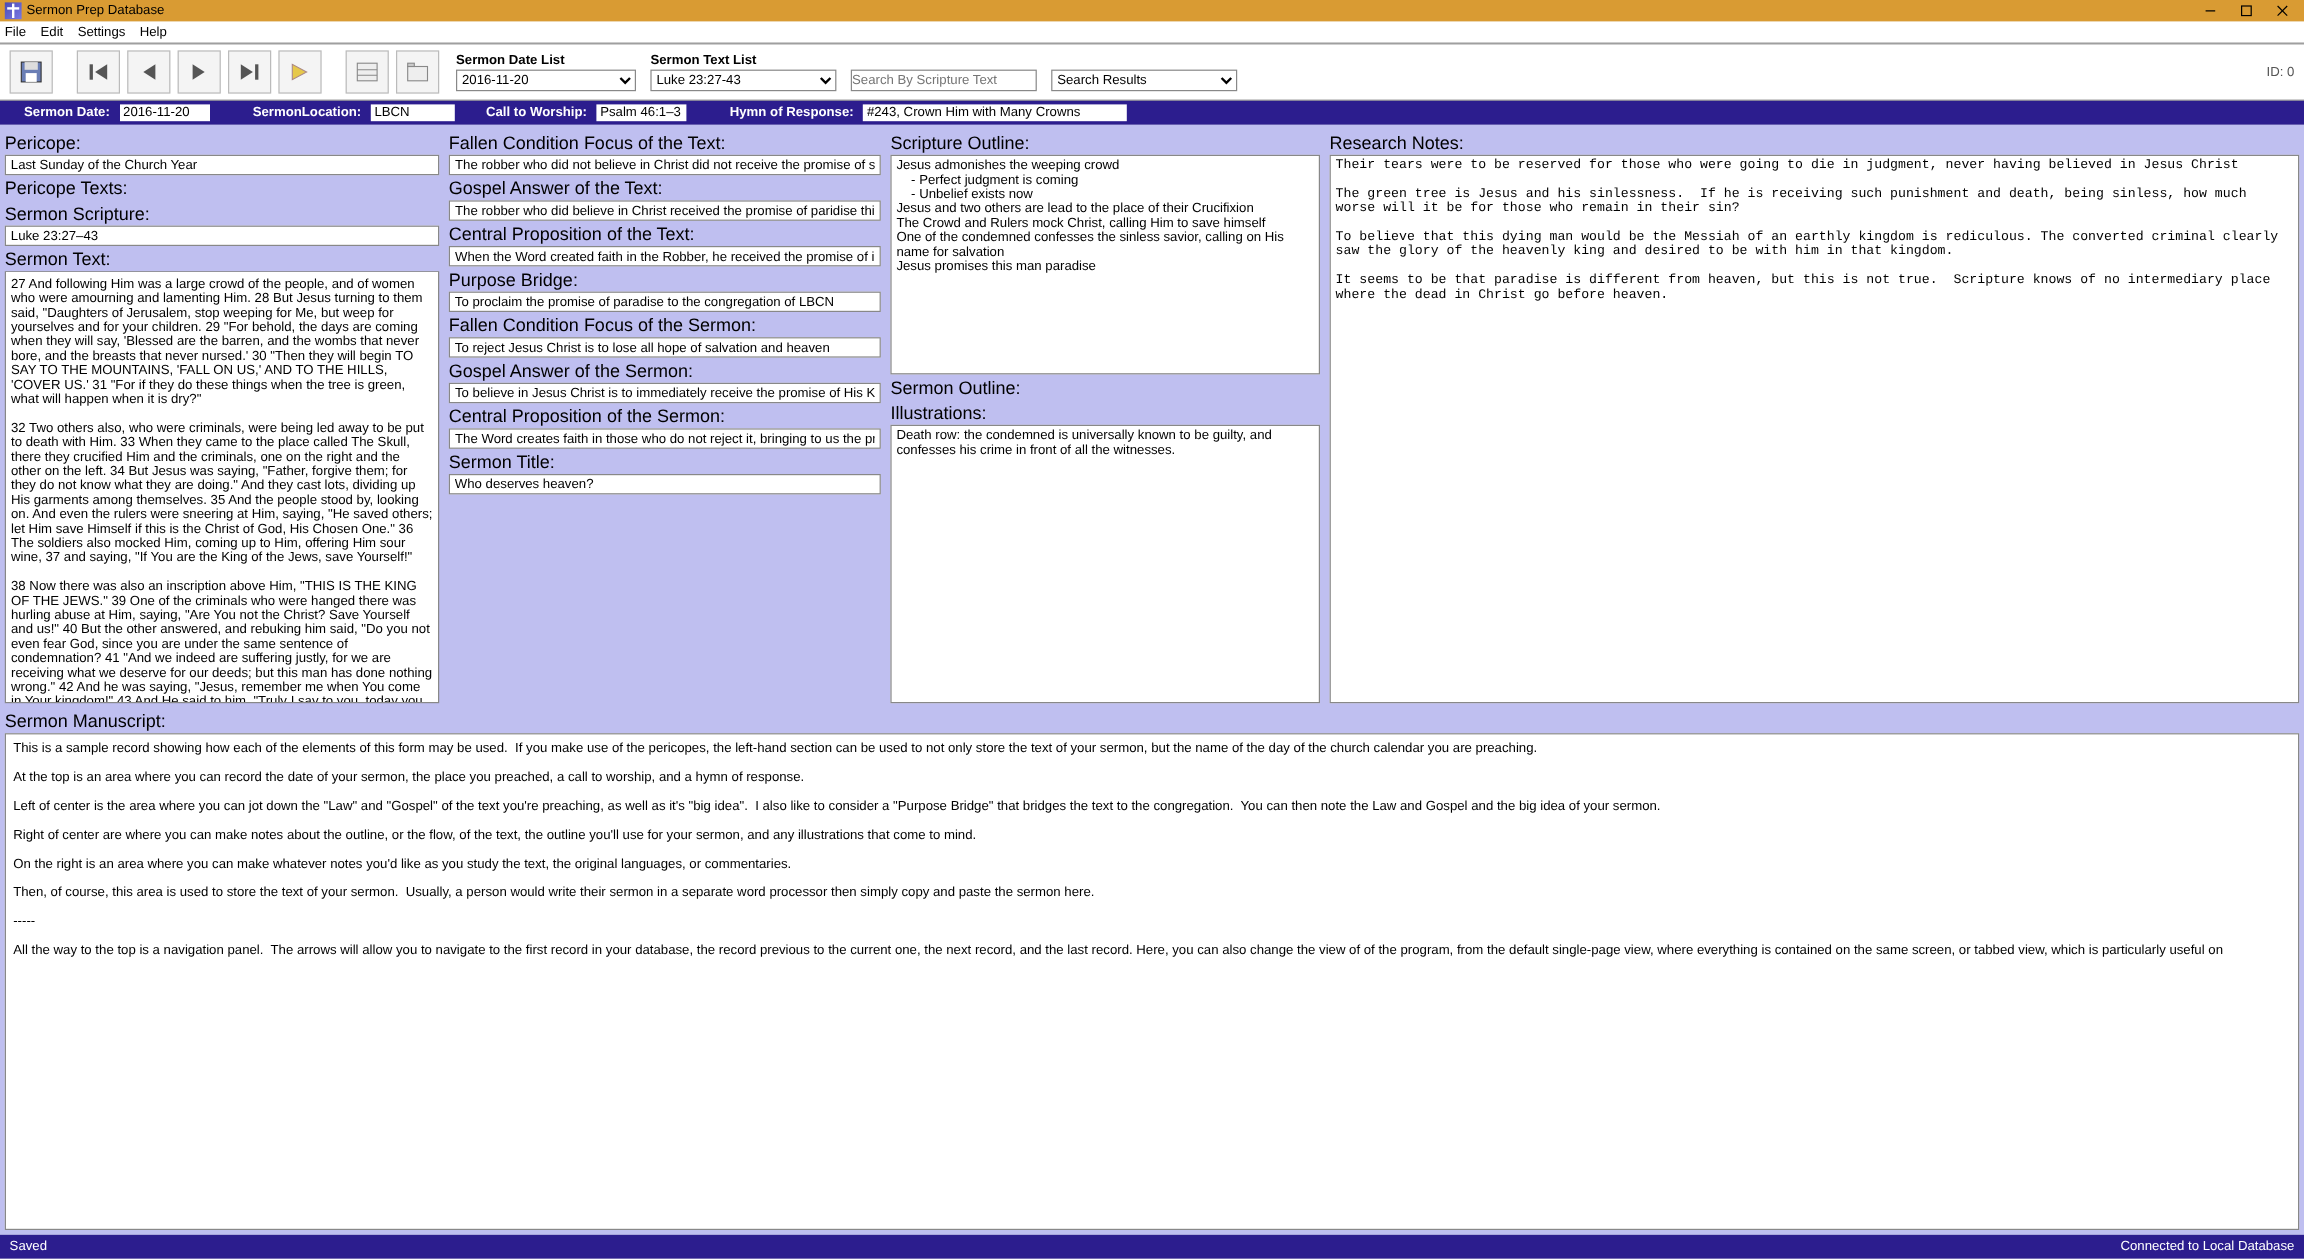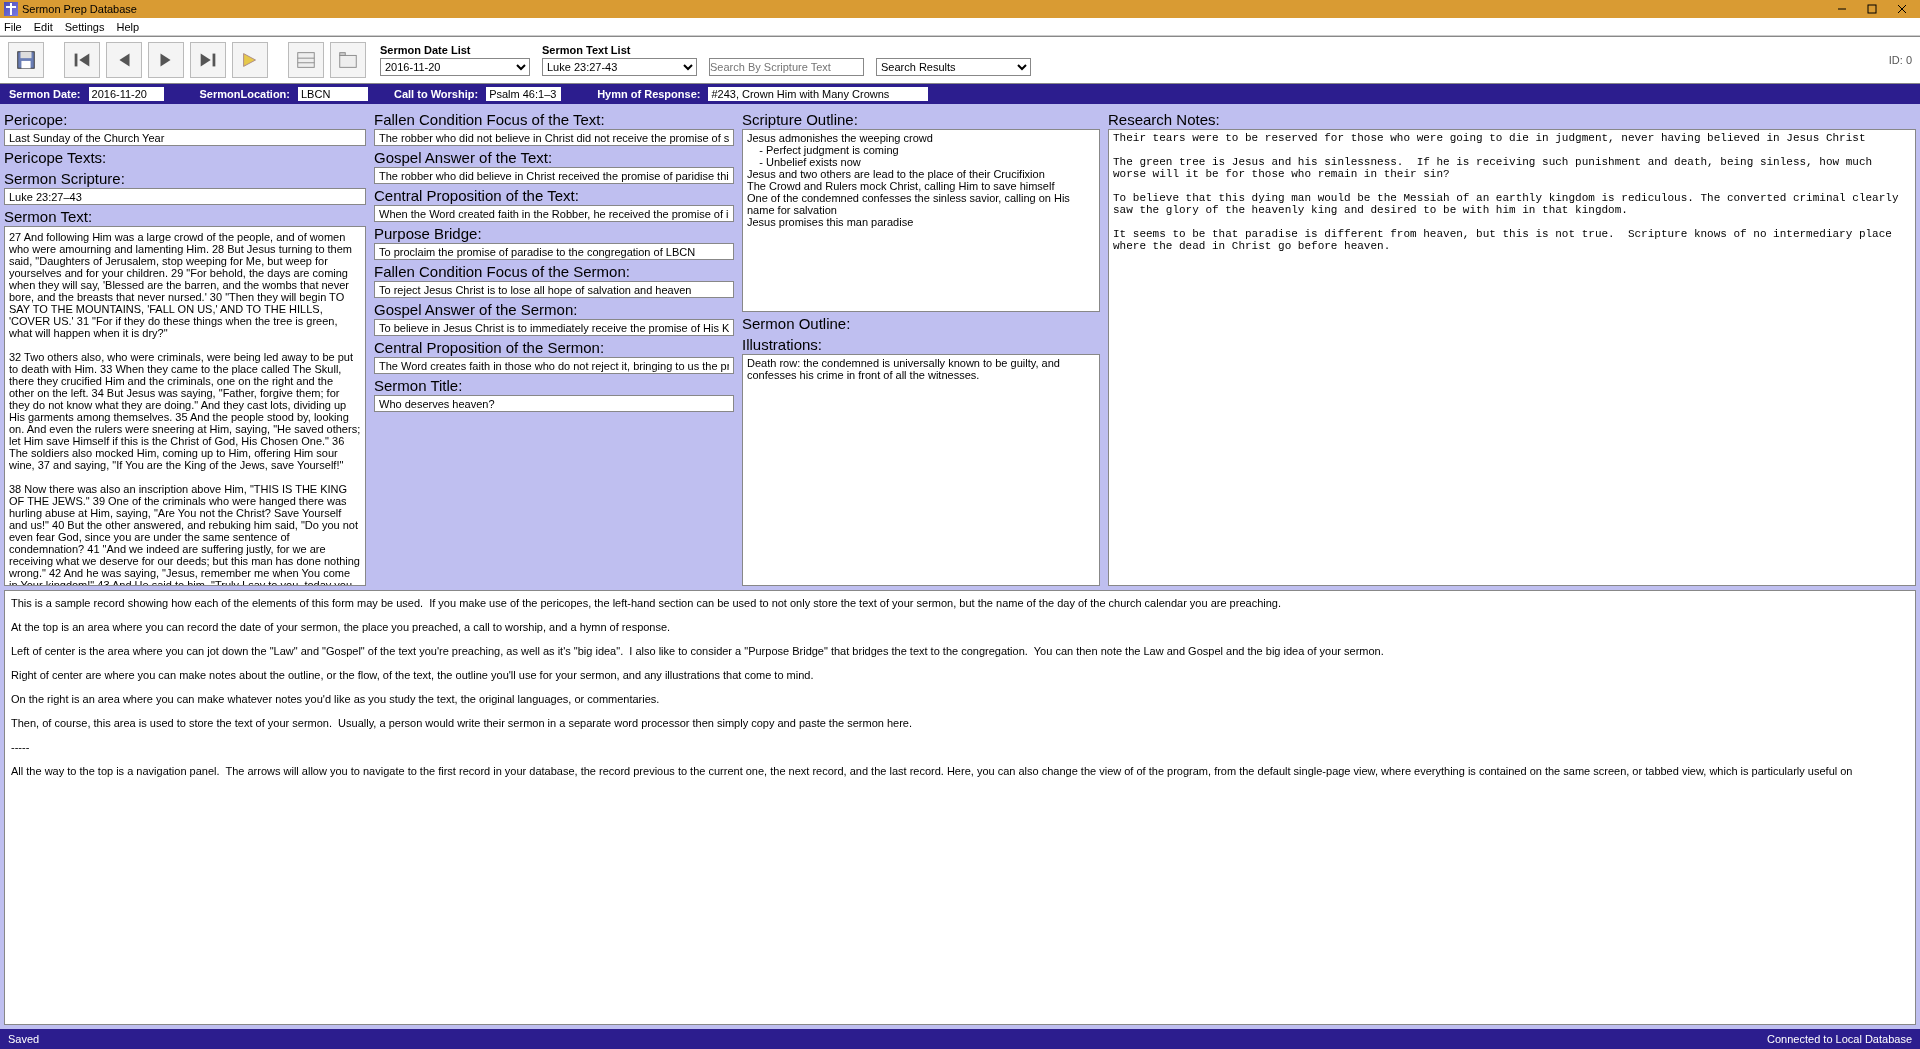--- a/index.html
+++ b/index.html
@@ -79,21 +79,21 @@
       border:1px solid #888; background:#fff;
     }
     .tool-list-group.wide select, .tool-list-group.wide input{ width:155px;}
     .id-label{ margin-left:auto; font-size:11px; color:#555;}
 
     .header-strip{
       background:#2c1d8e;
       height:20px;
       display:flex; align-items:center;
       color:#fff; font-weight:bold;
-      padding:0 9px;
+      padding:0 20px;
       gap:8px;
     }
     .header-strip .lbl{ color:#fff; font-weight:bold; font-size:11px;}
     .header-strip input{
       height:14px; font-size:11px; border:none; padding:1px 3px;
       background:#fff; color:#000; font-weight:normal;
     }
     .main-area{
       flex:1;
       background:#bfbff0;
@@ -321,20 +321,21 @@
 
 The green tree is Jesus and his sinlessness.  If he is receiving such punishment and death, being sinless, how much worse will it be for those who remain in their sin?
 
 To believe that this dying man would be the Messiah of an earthly kingdom is rediculous. The converted criminal clearly saw the glory of the heavenly king and desired to be with him in that kingdom.
 
 It seems to be that paradise is different from heaven, but this is not true.  Scripture knows of no intermediary place where the dead in Christ go before heaven.</textarea>
     </div>
   </div>
 
   <div class="manuscript-row">
+    <div class="section-lbl">Sermon Manuscript:</div>
     <div class="manuscript-area">This is a sample record showing how each of the elements of this form may be used.  If you make use of the pericopes, the left-hand section can be used to not only store the text of your sermon, but the name of the day of the church calendar you are preaching.
 
 At the top is an area where you can record the date of your sermon, the place you preached, a call to worship, and a hymn of response.
 
 Left of center is the area where you can jot down the "Law" and "Gospel" of the text you're preaching, as well as it's "big idea".  I also like to consider a "Purpose Bridge" that bridges the text to the congregation.  You can then note the Law and Gospel and the big idea of your sermon.
 
 Right of center are where you can make notes about the outline, or the flow, of the text, the outline you'll use for your sermon, and any illustrations that come to mind.
 
 On the right is an area where you can make whatever notes you'd like as you study the text, the original languages, or commentaries.
 

